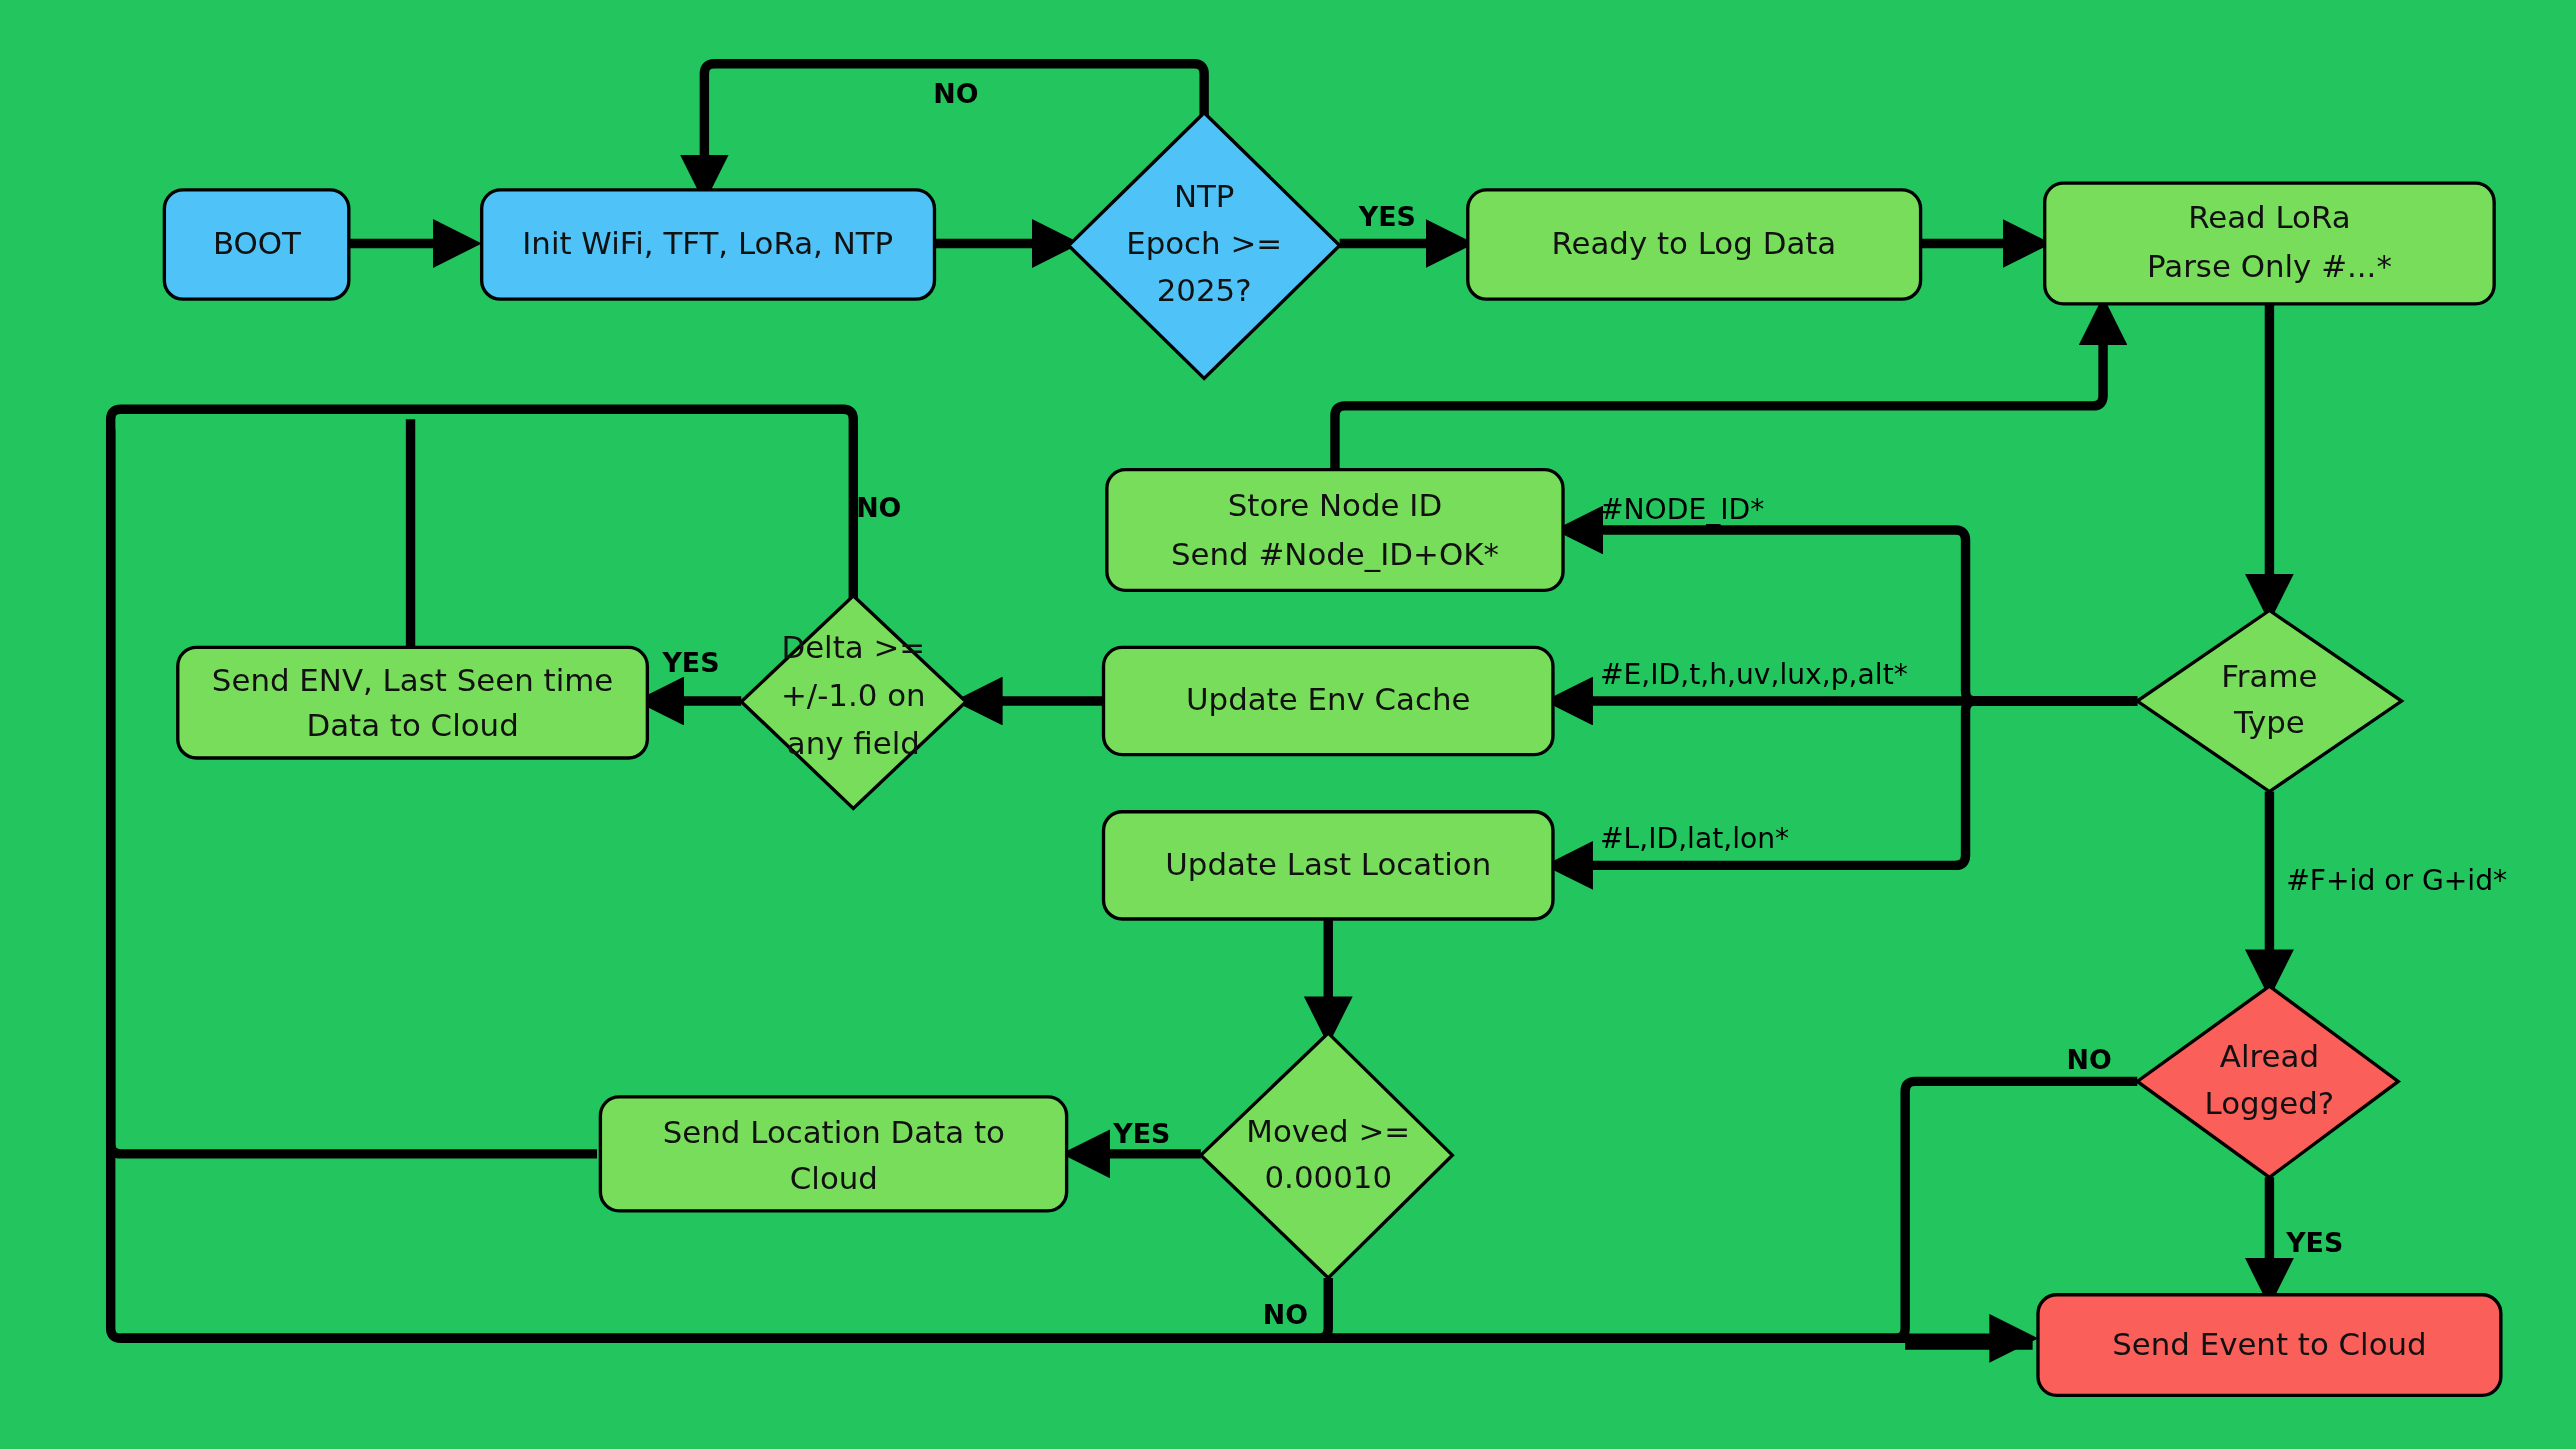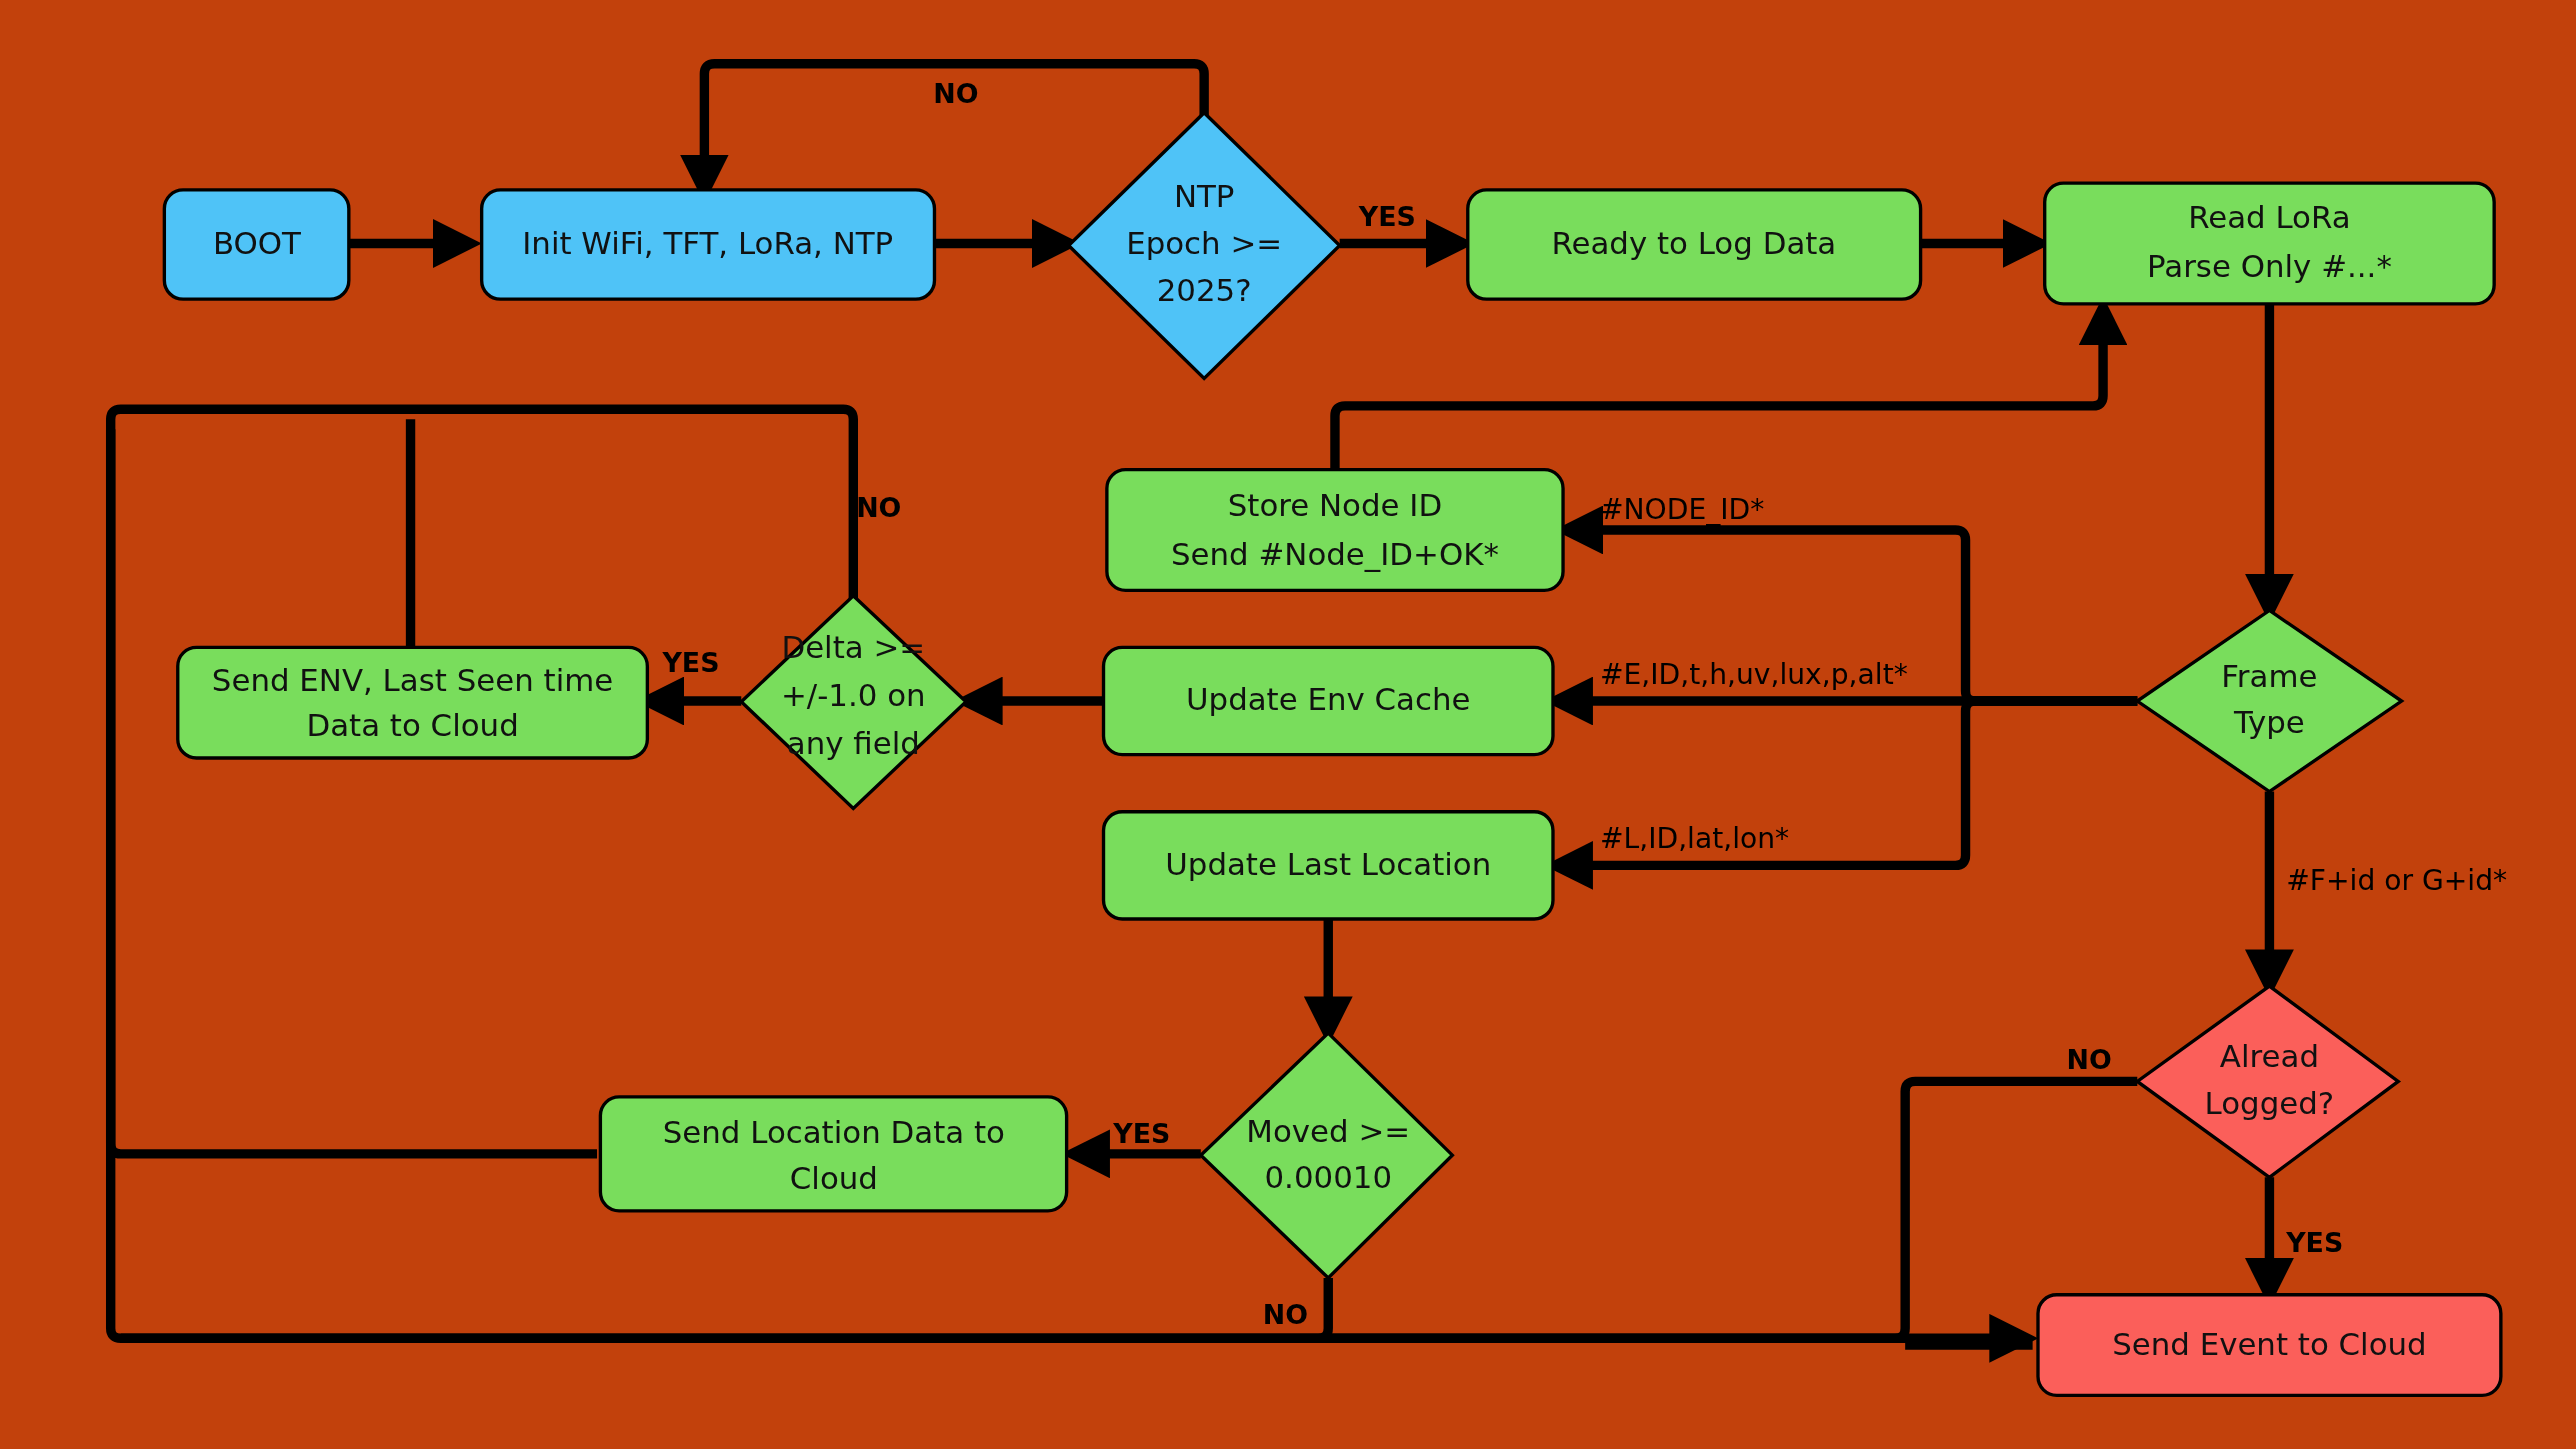--- a/index.html
+++ b/index.html
@@ -11,21 +11,21 @@
   body {
     width: 2576px;
     height: 1449px;
     font-family: "DejaVu Sans", "Liberation Sans", sans-serif;
     overflow: hidden;
   }
   #flowchart-root {
     position: relative;
     width: 2576px;
     height: 1449px;
-    background: #c2410c;
+    background: #22c55e;
   }
   svg.diagram {
     position: absolute;
     top: 0;
     left: 0;
     width: 2576px;
     height: 1449px;
     display: block;
   }
   .edge-line {

